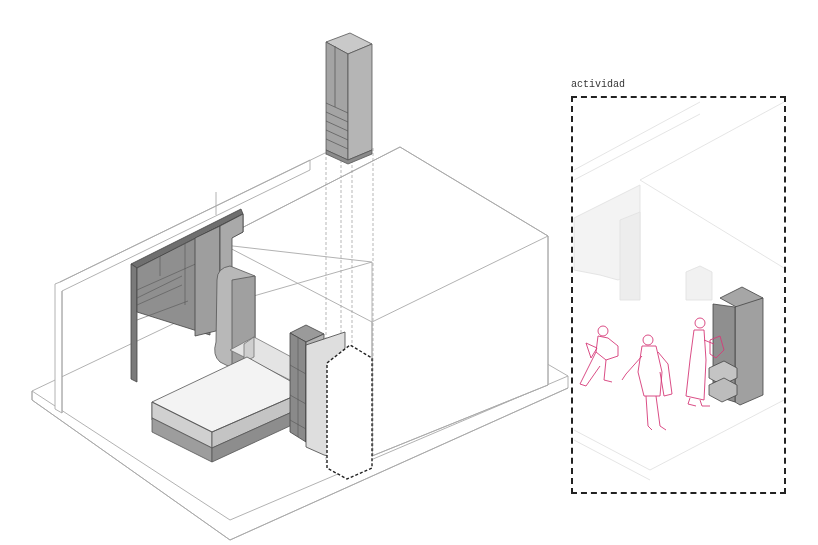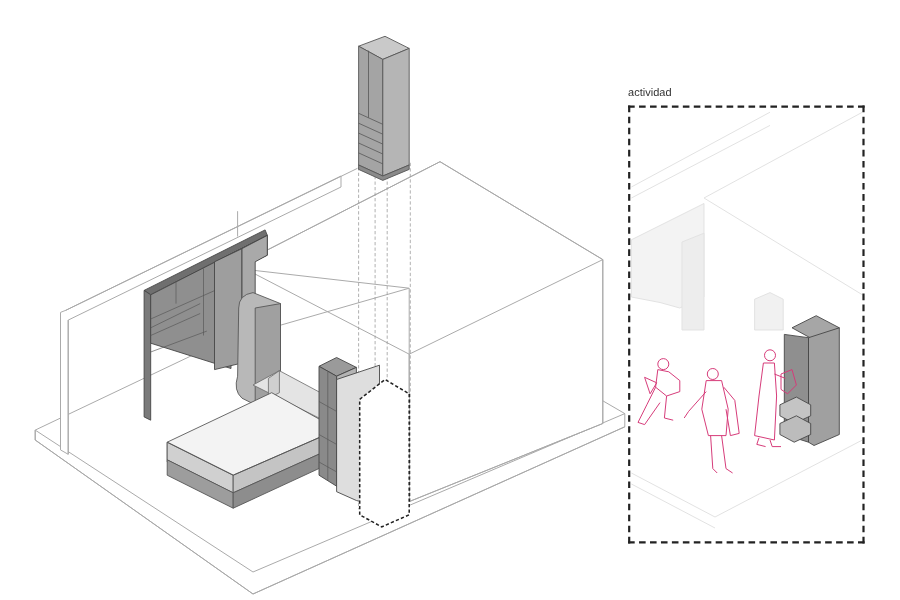--- a/index.html
+++ b/index.html
@@ -1,18 +1,18 @@
 <!DOCTYPE html>
 <html><head>
 <meta charset="utf-8">
 <style>
   html,body{margin:0;padding:0;background:#ffffff;}
   body{width:818px;height:545px;position:relative;overflow:hidden;font-family:"DejaVu Sans",sans-serif;}
   #canvas{position:absolute;left:0;top:0;width:818px;height:545px;}
-  .label-actividad{position:absolute;left:571px;top:79px;font-size:10px;color:#333;font-family:Liberation Sans, sans-serif;letter-spacing:0;}
+  .label-actividad{position:absolute;left:571px;top:79px;font-size:10px;color:#333;font-family:Liberation Mono, monospace;letter-spacing:0;}
   .activity-frame{position:absolute;left:571px;top:96px;width:215px;height:398px;border:2px dashed #222;box-sizing:border-box;}
 </style>
 </head>
 <body>
 
 <div id="canvas">
 <svg width="818" height="545" viewBox="0 0 818 545" xmlns="http://www.w3.org/2000/svg">
   <g fill="none" stroke="#a9a9a9" stroke-width="0.9">
 
     <polygon points="32,391 198,312 372,262 568,376 568,388 230,540 32,400" fill="#fff"></polygon>

